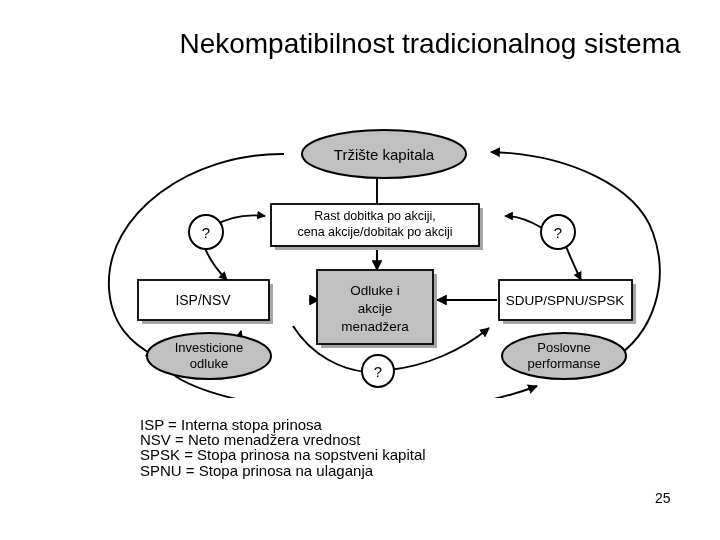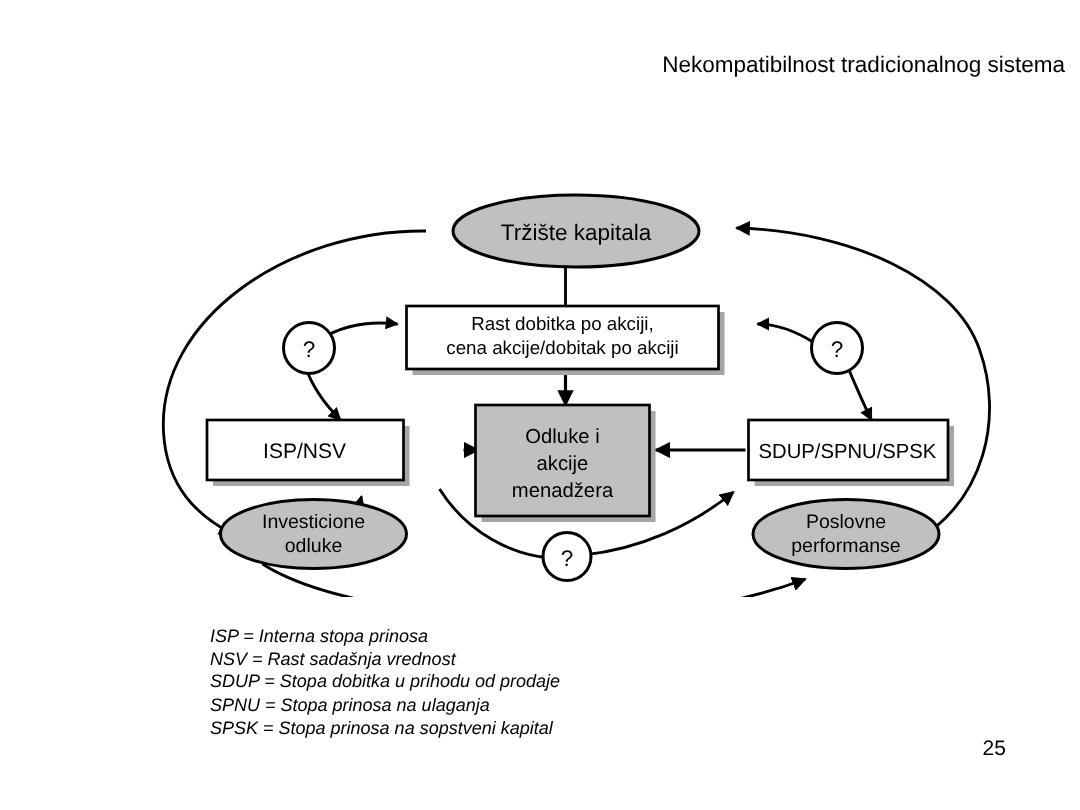--- a/index.html
+++ b/index.html
@@ -21,22 +21,22 @@
     width: 720px;
     height: 540px;
     background: #ffffff;
   }
   
   #title-block {
     position: absolute;
     left: 150px;
     top: 30px;
     width: 560px;
-    text-align: right;
-    font-size: 15px;
+    text-align: center;
+    font-size: 28px;
     line-height: 27px;
     color: #000000;
     letter-spacing: 0px;
   }
   #title-block .tline { display: block; white-space: nowrap; }
 
   
   #figure {
     position: absolute;
     left: 97px;
@@ -44,25 +44,24 @@
     width: 580px;
     height: 270px;
   }
   #figure svg { display: block; }
 
   
   #legend {
     position: absolute;
     left: 140px;
     top: 417px;
-    font-size: 12px;
+    font-size: 15px;
     line-height: 15.2px;
     color: #000000;
     white-space: nowrap;
-    font-style: italic;
   }
   #legend .lline { display: block; }
 
   
   #page-number {
     position: absolute;
     left: 655px;
     top: 490px;
     font-size: 14px;
     color: #000000;
@@ -178,21 +177,20 @@
       <g>
         <circle cx="281" cy="243" r="16" fill="#ffffff" stroke="#000000" stroke-width="2"></circle>
         <text class="svgtext" x="281" y="249" text-anchor="middle" font-size="15">?</text>
       </g>
 
     </svg>
   </div>
 
   <div id="legend">
     <span class="lline">ISP = Interna stopa prinosa</span>
-    <span class="lline">NSV = Rast sadašnja vrednost</span>
-    <span class="lline">SDUP = Stopa dobitka u prihodu od prodaje</span>
+    <span class="lline">NSV = Neto menadžera vrednost</span>
+    <span class="lline">SPSK = Stopa prinosa na sopstveni kapital</span>
     <span class="lline">SPNU = Stopa prinosa na ulaganja</span>
-    <span class="lline">SPSK = Stopa prinosa na sopstveni kapital</span>
   </div>
 
   <div id="page-number">25</div>
 
 </div>
 
 </body></html>

